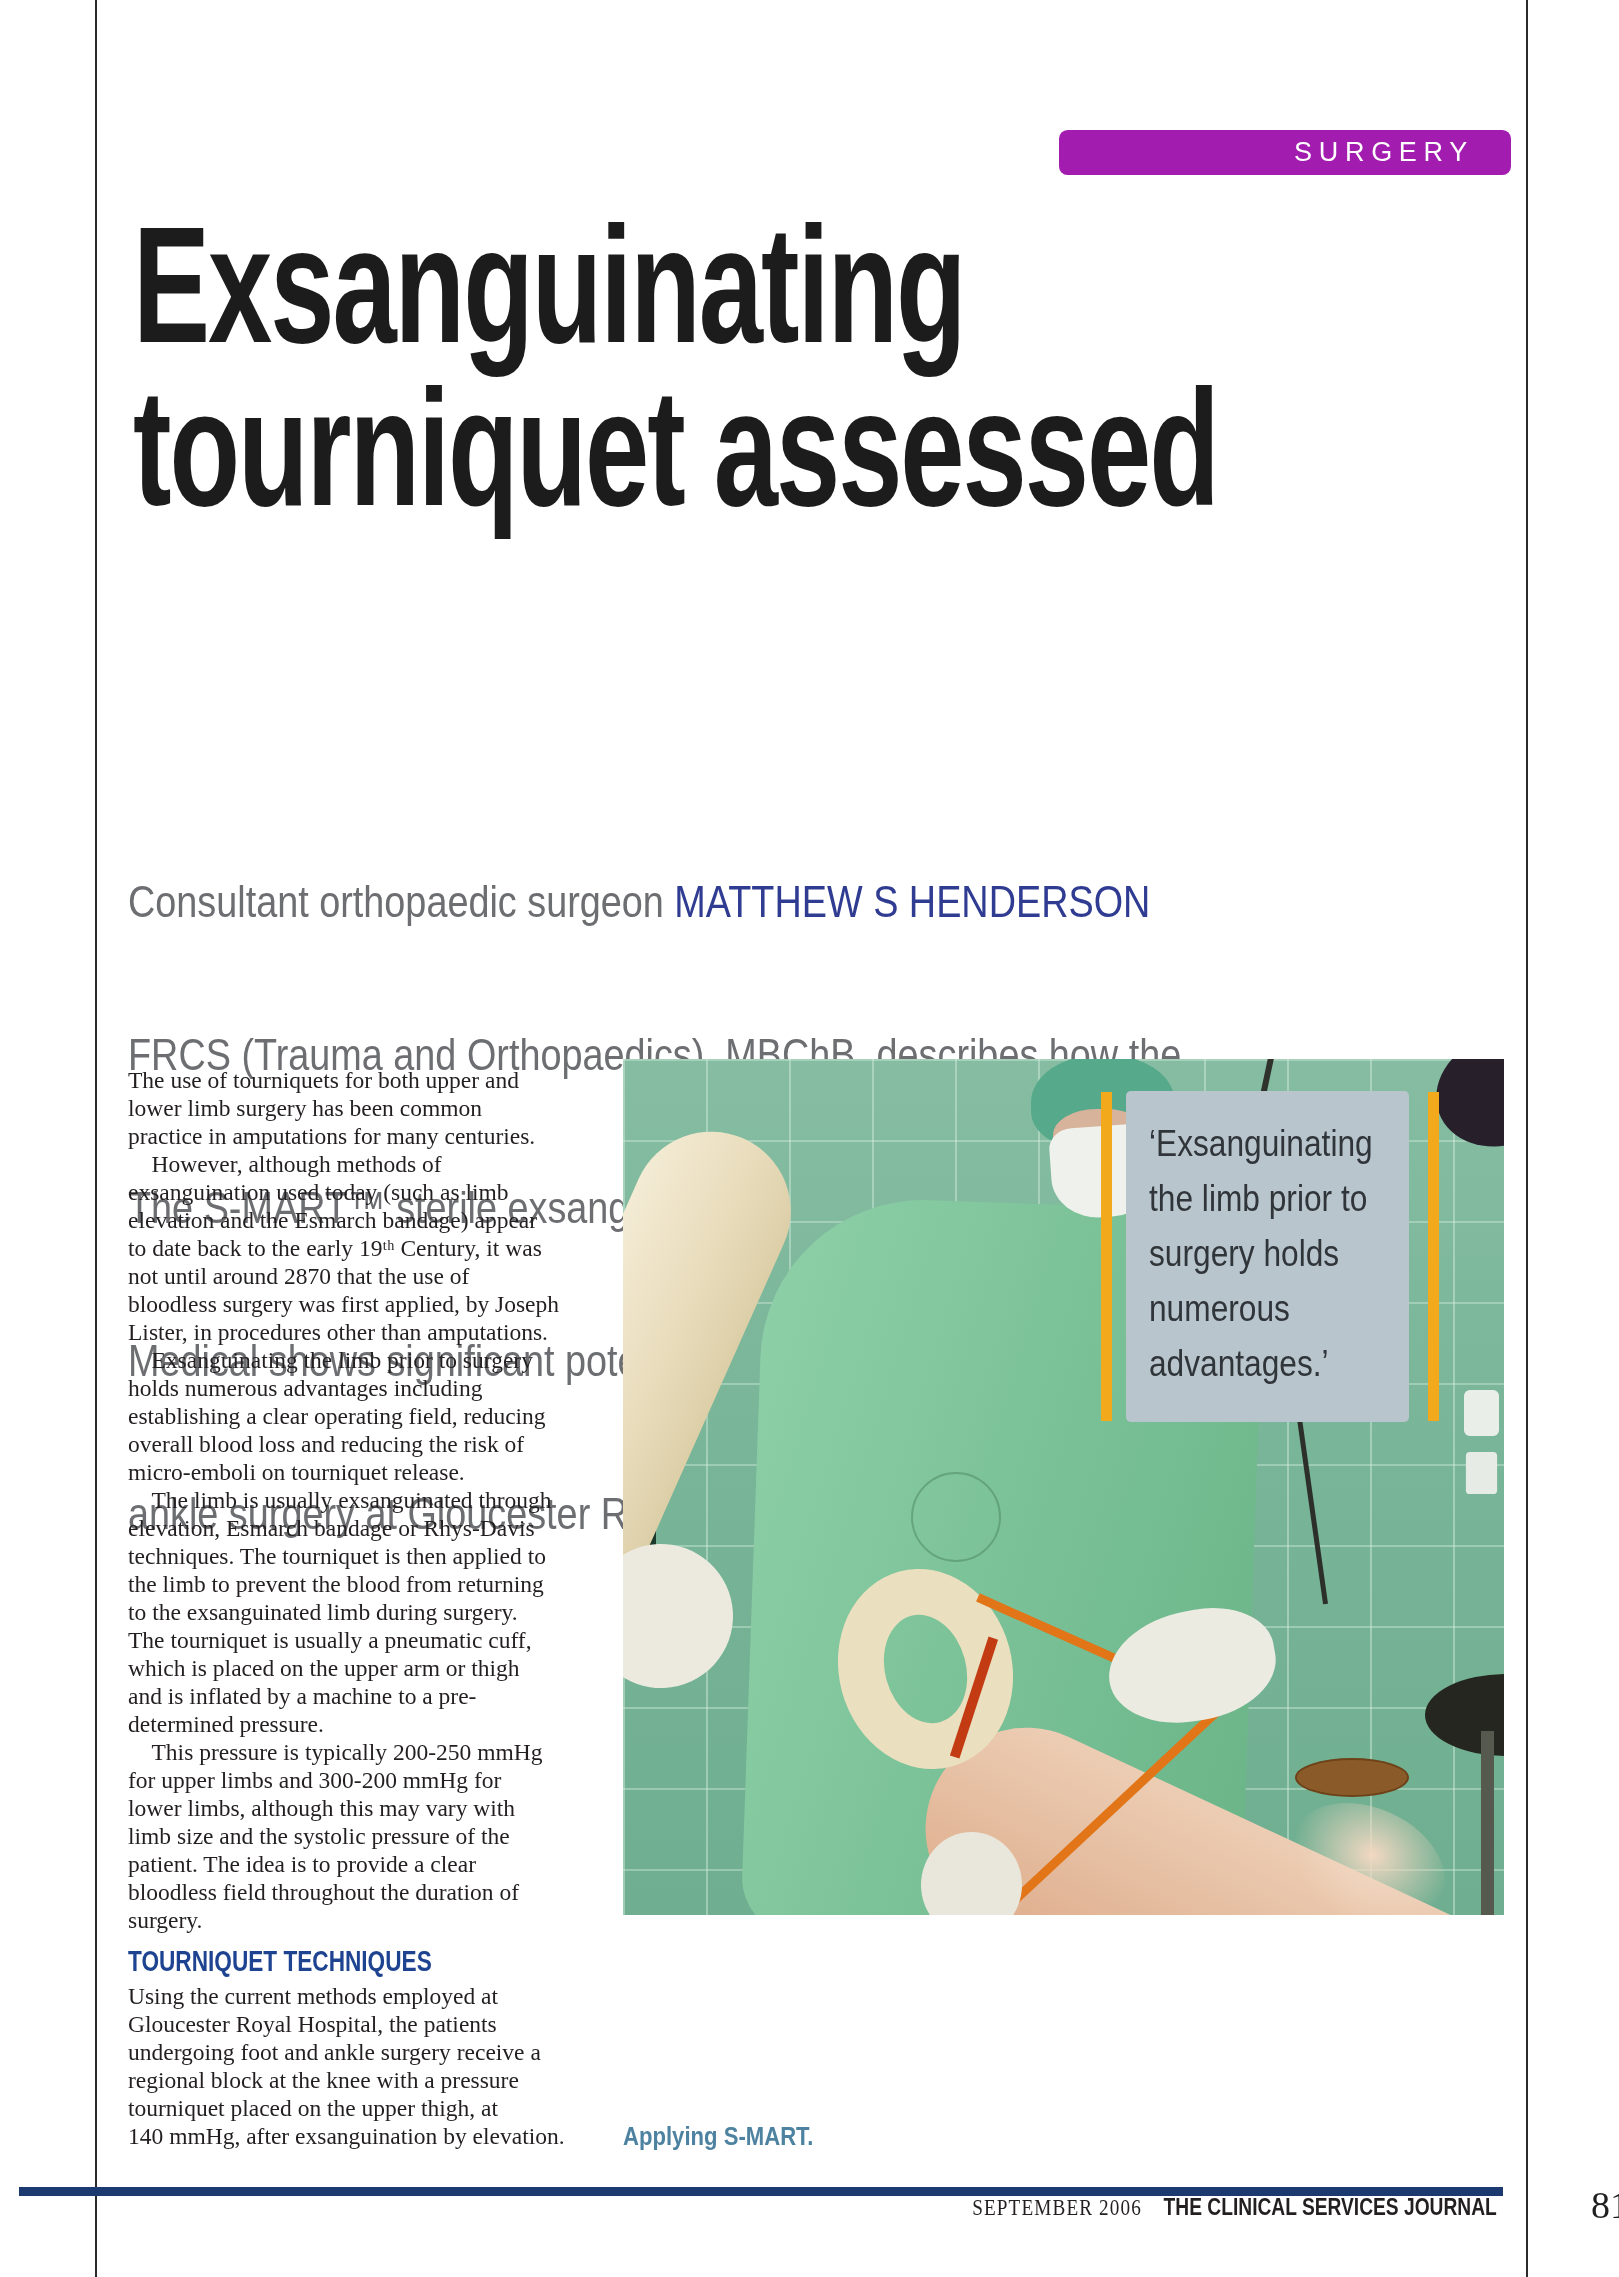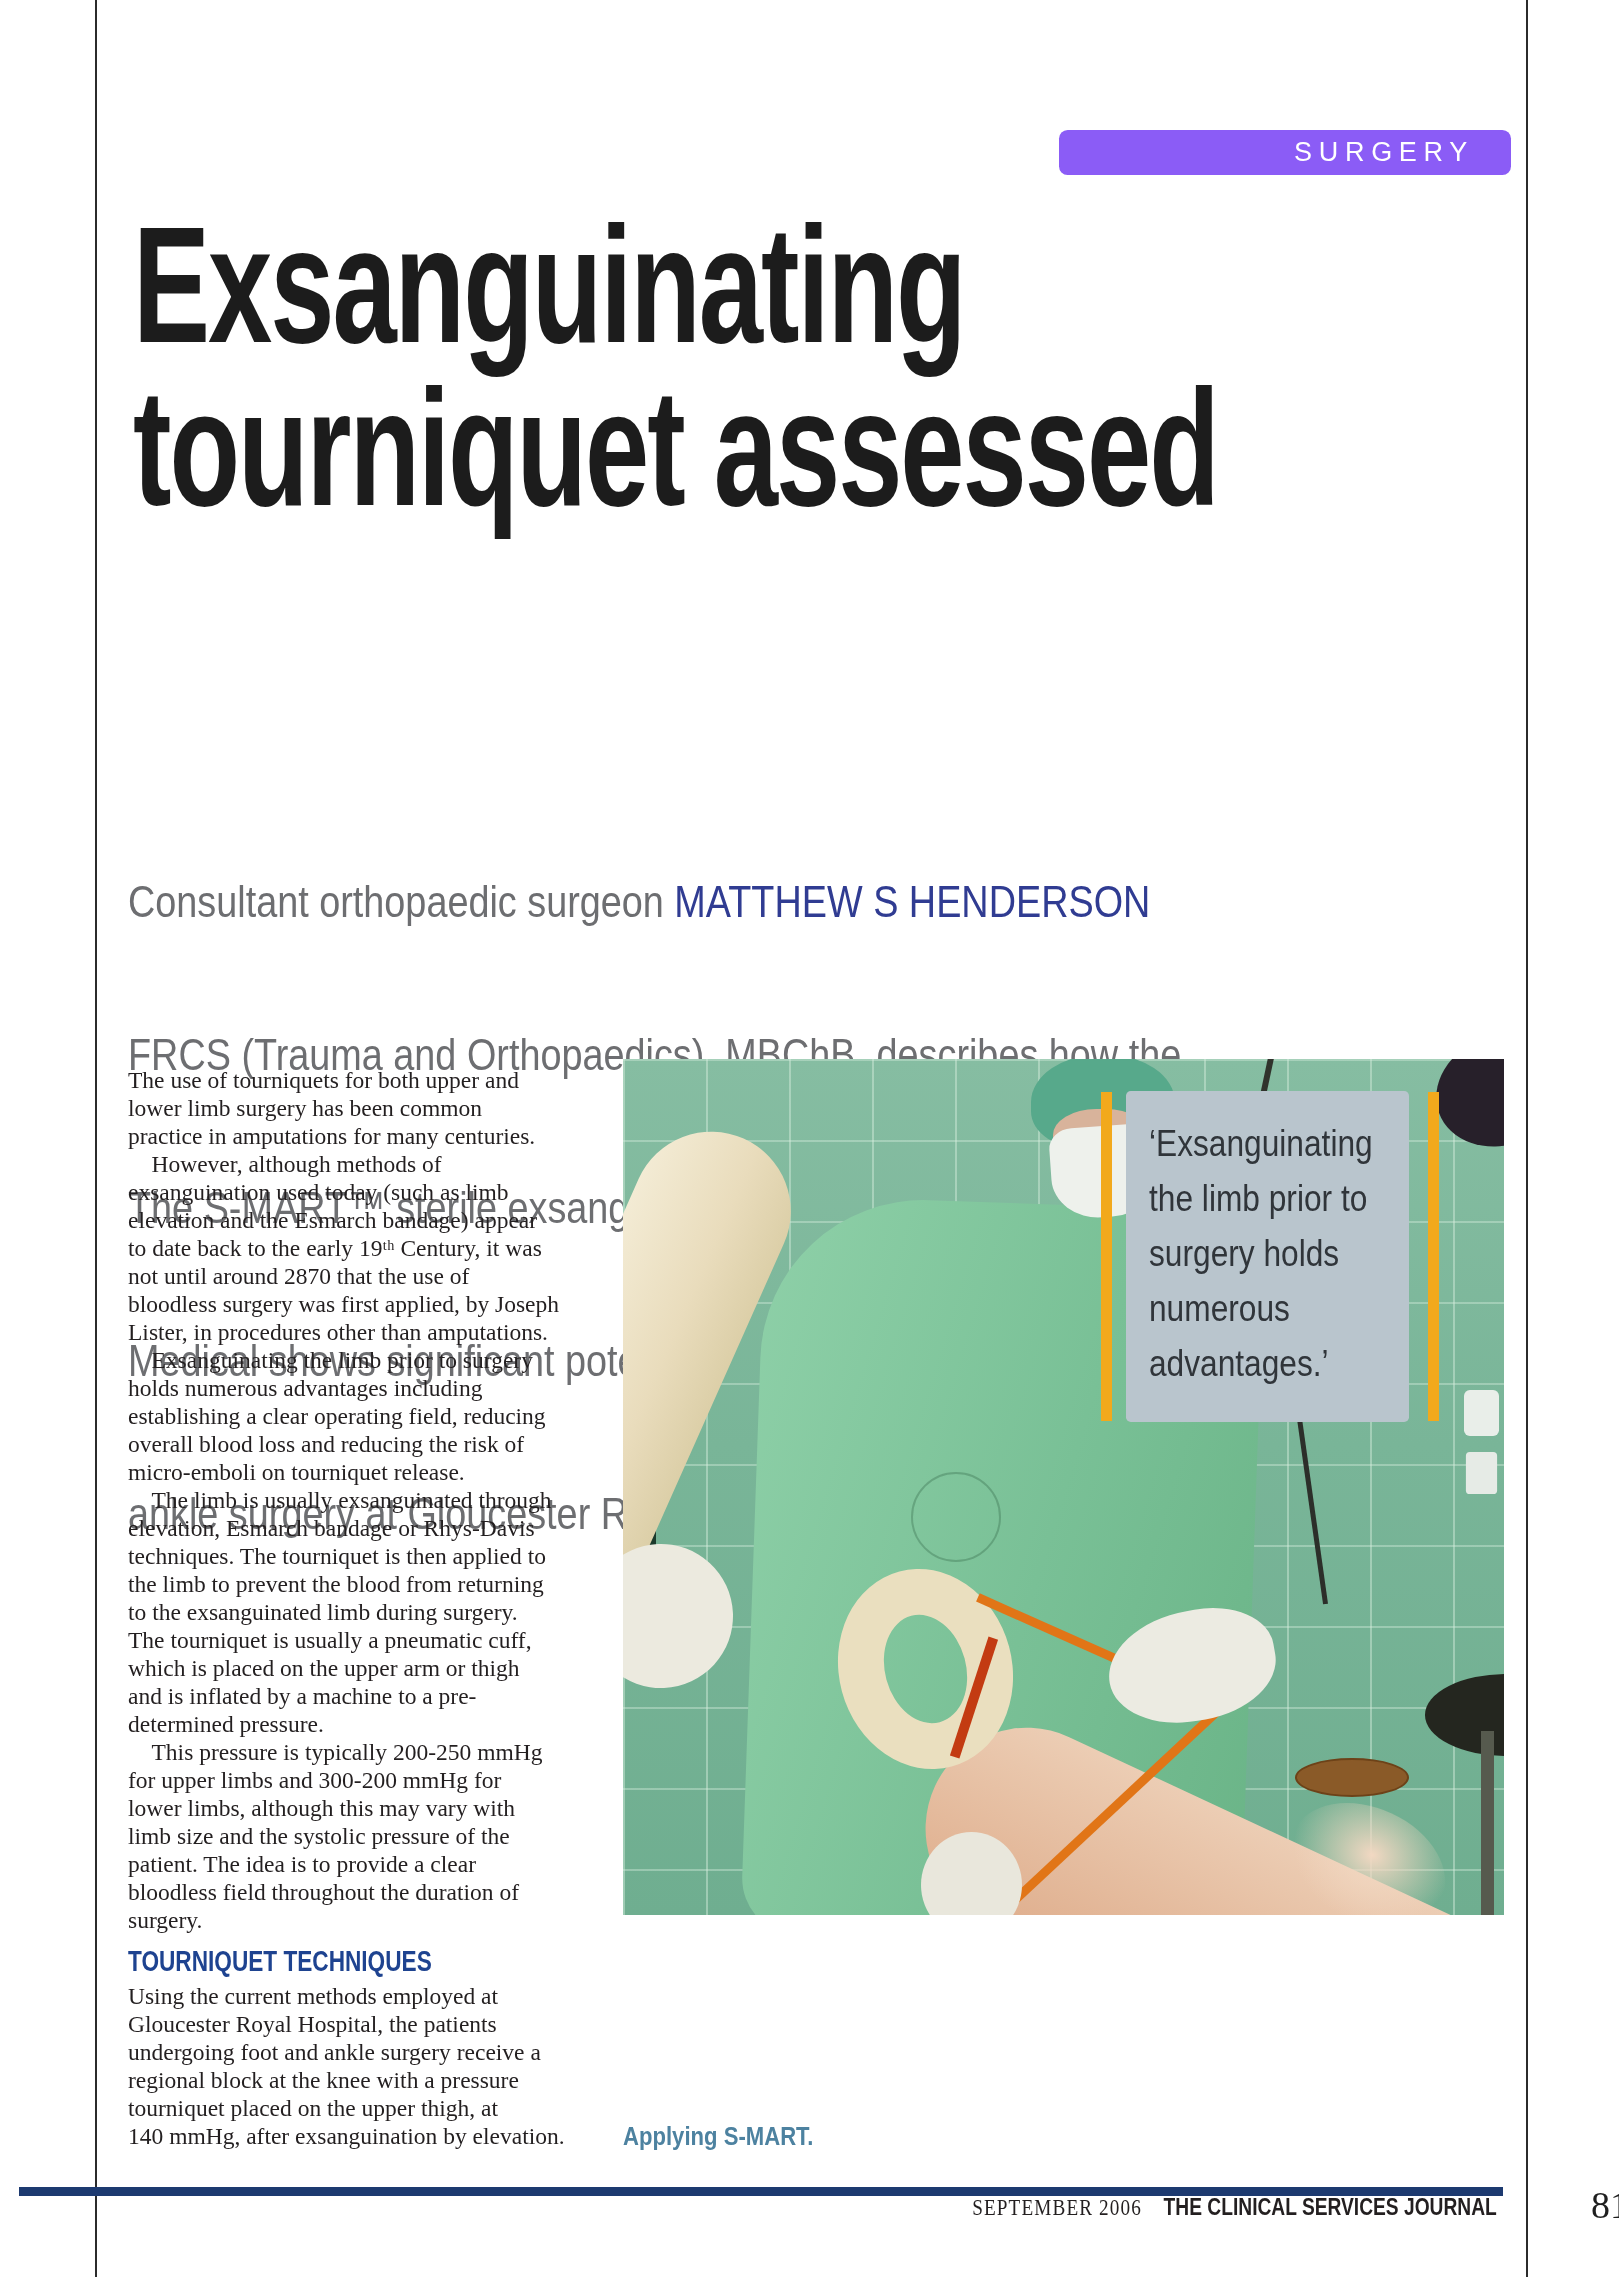--- a/index.html
+++ b/index.html
@@ -3,21 +3,21 @@
 <meta charset="utf-8">
 <style>
   html,body{margin:0;padding:0;background:#ffffff;}
   .page{position:relative;width:1620px;height:2278px;background:#ffffff;overflow:hidden;
         font-family:"Liberation Sans",sans-serif;}
   .hairline{position:absolute;top:0;width:1.9px;height:2278px;background:#2b2b2b;}
   .hairline.left{left:95px;}
   .hairline.right{left:1526px;}
 
   
-  .badge{position:absolute;left:1059px;top:130px;width:452px;height:45px;background:#8b5cf6;
+  .badge{position:absolute;left:1059px;top:130px;width:452px;height:45px;background:#a21caf;
          border-radius:8.6px;color:#ffffff;font-size:27px;line-height:45px;text-align:right;
          padding-right:37px;letter-spacing:6.7px;box-sizing:border-box;}
 
   
   .headline{position:absolute;left:133px;top:204px;font-weight:bold;font-size:165px;line-height:163px;
             color:#1c1c1c;letter-spacing:-2.9px;transform:scaleX(.70);transform-origin:0 0;white-space:pre;}
 
   
   .intro{position:absolute;left:128px;top:774px;font-size:45px;line-height:51px;color:#6d6e71;
          transform:scaleX(.84);transform-origin:0 0;white-space:pre;}

